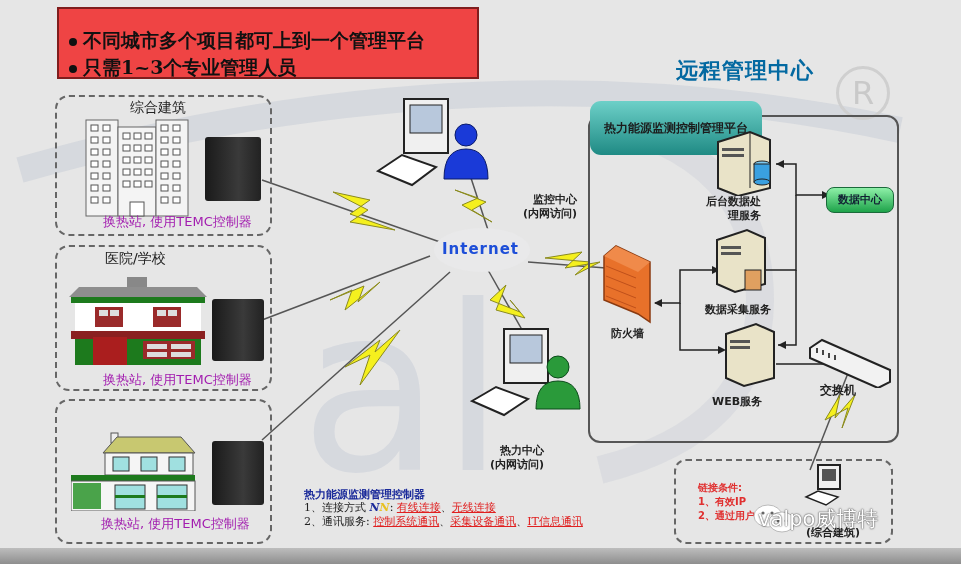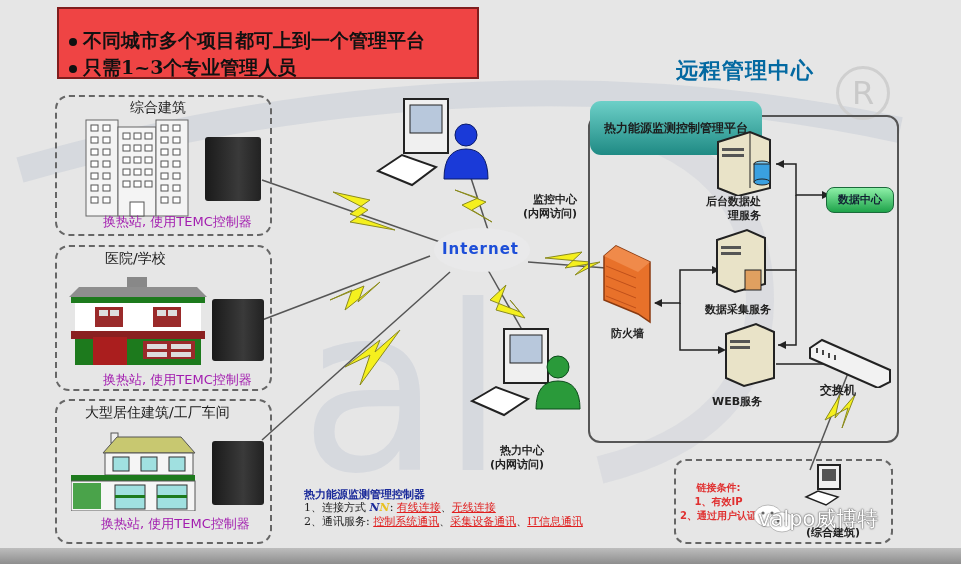--- a/index.html
+++ b/index.html
@@ -158,21 +158,20 @@
     <rect x="78" y="69" width="20" height="5" fill="#ddd"></rect>
       <rect x="102" y="69" width="20" height="5" fill="#ddd"></rect>
     <rect x="78" y="77" width="20" height="5" fill="#ddd"></rect>
       <rect x="102" y="77" width="20" height="5" fill="#ddd"></rect>
   </svg>
   <div class="abs" style="left:155px;top:52px;width:52px;height:62px;background:linear-gradient(90deg,#1a1a1a,#3a3a3a 60%,#222);border-radius:3px;"></div>
   <div class="abs site-caption" style="left:46px;top:124px;">换热站, 使用TEMC控制器</div>
 </div>
 
 <div class="abs site-box" style="left:55px;top:399px;width:217px;height:145px;">
-  <div class="abs site-title" style="left:28px;top:3px;">大型居住建筑/工厂车间</div>
   <svg width="140" height="80" style="left:14px;top:30px;">
     <rect x="40" y="2" width="7" height="10" fill="#eee" stroke="#555"></rect>
     <polygon points="32,22 46,6 110,6 124,22" fill="#c8c870" stroke="#555"></polygon>
     <rect x="34" y="22" width="88" height="22" fill="#f5f5f5" stroke="#555"></rect>
     <rect x="42" y="26" width="16" height="14" fill="#a0e0e0" stroke="#333"></rect>
     <rect x="70" y="26" width="16" height="14" fill="#a0e0e0" stroke="#333"></rect>
     <rect x="98" y="26" width="16" height="14" fill="#a0e0e0" stroke="#333"></rect>
     <rect x="0" y="44" width="124" height="6" fill="#1d7a1d"></rect>
     <rect x="0" y="50" width="124" height="30" fill="#f5f5f5" stroke="#555"></rect>
     <rect x="2" y="52" width="28" height="26" fill="#4aa34a"></rect>
@@ -265,21 +264,21 @@
   <g fill="#444">
       <rect x="8" y="10" width="2" height="5"></rect>
       <rect x="14" y="12" width="2" height="5"></rect>
       <rect x="20" y="15" width="2" height="5"></rect>
       <rect x="26" y="17" width="2" height="5"></rect>
     </g>
 </svg>
 <div class="abs label" style="left:820px;top:382px;font-size:12px;">交换机</div>
 
 <div class="abs ext-box">
-  <div class="abs" style="left:4px;top:20px;text-align:center;">
+  <div class="abs" style="left:22px;top:20px;">
     <div class="ext-cond">链接条件:</div>
     <div class="ext-cond">1、有效IP</div>
     <div class="ext-cond">2、通过用户认证</div>
   </div>
   <svg width="50" height="44" style="left:128px;top:2px;position:absolute;">
     <rect x="14" y="2" width="22" height="24" fill="#f0f0f0" stroke="#222" stroke-width="2"></rect>
     <rect x="18" y="6" width="14" height="12" fill="#555"></rect>
     <polygon points="2,34 14,28 34,34 22,42" fill="#fff" stroke="#222" stroke-width="1.5"></polygon>
   </svg>
   <div class="abs label" style="left:130px;top:64px;">(综合建筑)</div>

